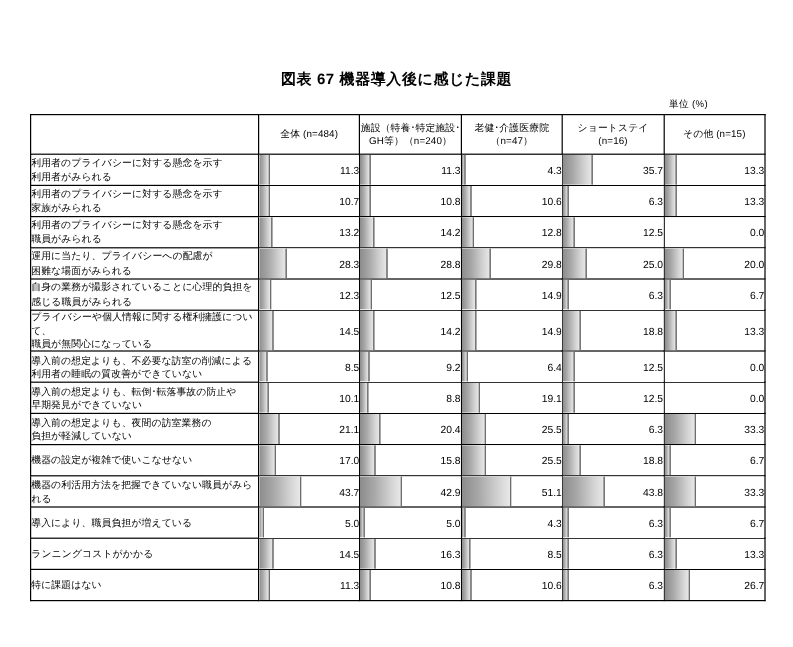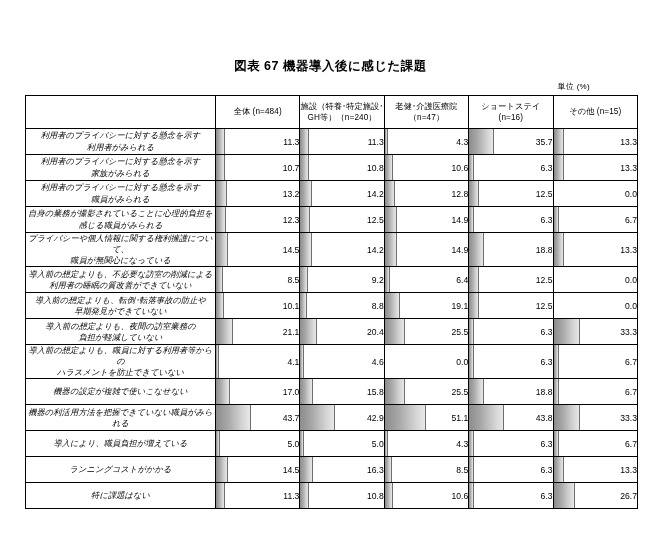--- a/index.html
+++ b/index.html
@@ -61,26 +61,25 @@
     font-weight: normal;
     text-align: center;
     line-height: 1.35;
     padding: 2px 1px;
     letter-spacing: 0.1px;
   }
   thead th.label-head { }
 
   td.row-label {
     font-size: 8.2px;
-    text-align: center;
+    text-align: left;
     padding: 2px 4px 2px 3px;
     line-height: 1.35;
     letter-spacing: 0.1px;
     white-space: pre-line;
-    font-style: italic;
   }
   td.cell {
     position: relative;
     height: 25px;
     font-size: 8.6px;
     text-align: right;
     padding-right: 5px;
     overflow: hidden;
   }
   td.cell .bar {
@@ -149,20 +148,29 @@
         <tr>
           <td class="row-label">利用者のプライバシーに対する懸念を示す
 職員がみられる</td>
           <td class="cell"><div class="bar" style="width: 10.6px;"></div><span class="val">13.2</span></td>
           <td class="cell"><div class="bar" style="width: 11.4px;"></div><span class="val">14.2</span></td>
           <td class="cell"><div class="bar" style="width: 10.2px;"></div><span class="val">12.8</span></td>
           <td class="cell"><div class="bar" style="width: 10px;"></div><span class="val">12.5</span></td>
           <td class="cell"><span class="val">0.0</span></td>
         </tr>
         <tr>
+          <td class="row-label">運用に当たり、プライバシーへの配慮が
+困難な場面がみられる</td>
+          <td class="cell tall"><div class="bar" style="width: 22.6px;"></div><span class="val">28.3</span></td>
+          <td class="cell tall"><div class="bar" style="width: 23px;"></div><span class="val">28.8</span></td>
+          <td class="cell tall"><div class="bar" style="width: 23.8px;"></div><span class="val">29.8</span></td>
+          <td class="cell tall"><div class="bar" style="width: 20px;"></div><span class="val">25.0</span></td>
+          <td class="cell tall"><div class="bar" style="width: 16px;"></div><span class="val">20.0</span></td>
+        </tr>
+        <tr>
           <td class="row-label">自身の業務が撮影されていることに心理的負担を
 感じる職員がみられる</td>
           <td class="cell"><div class="bar" style="width: 9.8px;"></div><span class="val">12.3</span></td>
           <td class="cell"><div class="bar" style="width: 10px;"></div><span class="val">12.5</span></td>
           <td class="cell"><div class="bar" style="width: 11.9px;"></div><span class="val">14.9</span></td>
           <td class="cell"><div class="bar" style="width: 5px;"></div><span class="val">6.3</span></td>
           <td class="cell"><div class="bar" style="width: 5.4px;"></div><span class="val">6.7</span></td>
         </tr>
         <tr>
           <td class="row-label">プライバシーや個人情報に関する権利擁護について、
@@ -194,29 +202,20 @@
         <tr>
           <td class="row-label">導入前の想定よりも、夜間の訪室業務の
 負担が軽減していない</td>
           <td class="cell"><div class="bar" style="width: 16.9px;"></div><span class="val">21.1</span></td>
           <td class="cell"><div class="bar" style="width: 16.3px;"></div><span class="val">20.4</span></td>
           <td class="cell"><div class="bar" style="width: 20.4px;"></div><span class="val">25.5</span></td>
           <td class="cell"><div class="bar" style="width: 5px;"></div><span class="val">6.3</span></td>
           <td class="cell"><div class="bar" style="width: 26.6px;"></div><span class="val">33.3</span></td>
         </tr>
         <tr>
-          <td class="row-label">導入前の想定よりも、職員に対する利用者等からの
-ハラスメントを防止できていない</td>
-          <td class="cell"><div class="bar" style="width: 3.3px;"></div><span class="val">4.1</span></td>
-          <td class="cell"><div class="bar" style="width: 3.7px;"></div><span class="val">4.6</span></td>
-          <td class="cell"><span class="val">0.0</span></td>
-          <td class="cell"><div class="bar" style="width: 5px;"></div><span class="val">6.3</span></td>
-          <td class="cell"><div class="bar" style="width: 5.4px;"></div><span class="val">6.7</span></td>
-        </tr>
-        <tr>
           <td class="row-label">機器の設定が複雑で使いこなせない</td>
           <td class="cell tall"><div class="bar" style="width: 13.6px;"></div><span class="val">17.0</span></td>
           <td class="cell tall"><div class="bar" style="width: 12.6px;"></div><span class="val">15.8</span></td>
           <td class="cell tall"><div class="bar" style="width: 20.4px;"></div><span class="val">25.5</span></td>
           <td class="cell tall"><div class="bar" style="width: 15px;"></div><span class="val">18.8</span></td>
           <td class="cell tall"><div class="bar" style="width: 5.4px;"></div><span class="val">6.7</span></td>
         </tr>
         <tr>
           <td class="row-label">機器の利活用方法を把握できていない職員がみられる</td>
           <td class="cell tall"><div class="bar" style="width: 35px;"></div><span class="val">43.7</span></td>

